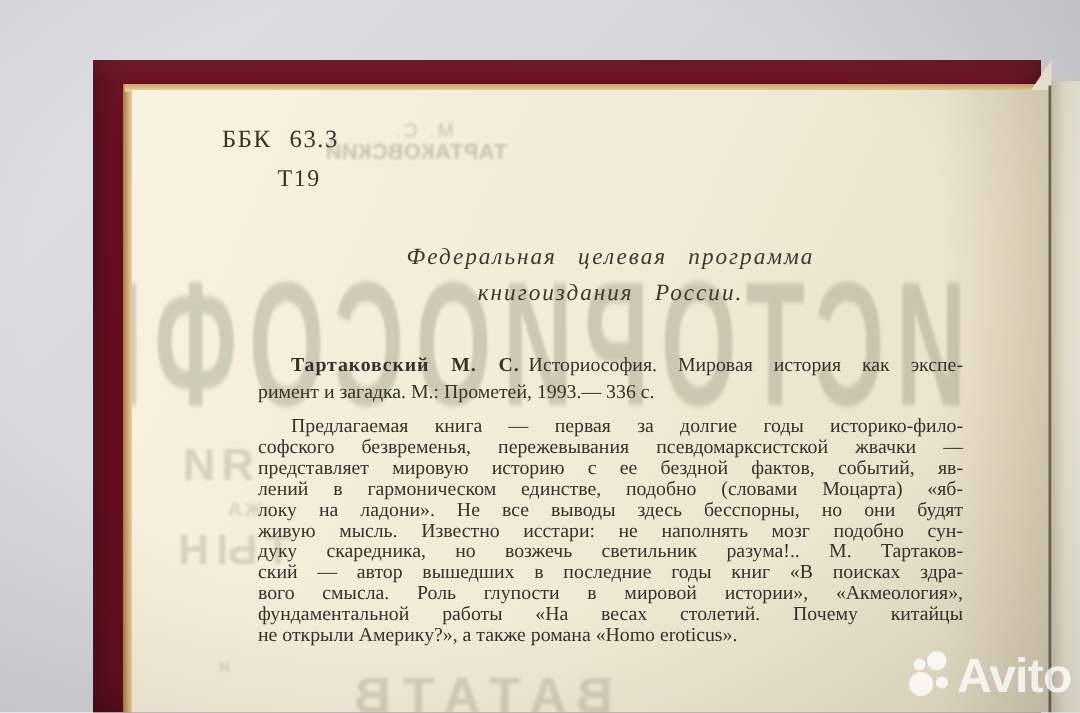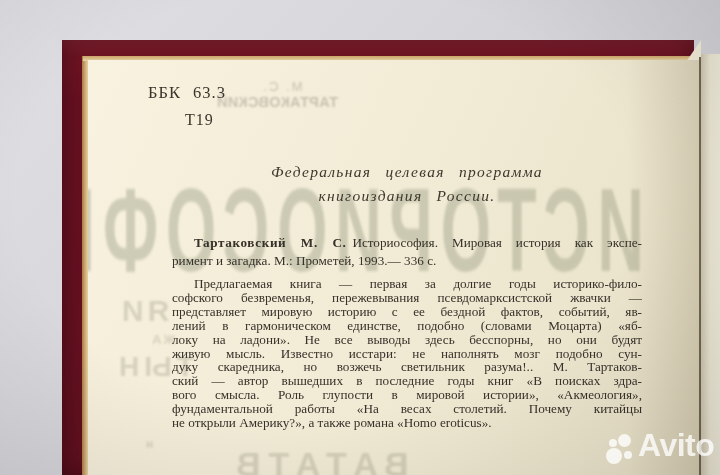--- a/index.html
+++ b/index.html
@@ -60,21 +60,21 @@
   .f1{left:62px;top:272px;font-size:13px;letter-spacing:2px;}
   .f2{left:26px;top:291px;font-size:28px;letter-spacing:5px;}
   .f3{left:140px;top:385px;font-size:34px;letter-spacing:8px;}
   .f4{left:58px;top:377px;font-size:12px;}
 
   
   .vignette{position:absolute;inset:0;pointer-events:none;
     background:radial-gradient(ellipse at 45% 42%,rgba(0,0,0,0) 55%,rgba(0,0,0,.10) 100%);}
 
   
-  .watermark{position:absolute;left:606px;top:425px;display:flex;align-items:flex-start;}
+  .watermark{position:absolute;left:606px;top:425px;display:flex;align-items:flex-end;}
   .wm-logo{position:relative;width:32px;height:38px;margin-top:7px;}
   .wm-c{position:absolute;border-radius:50%;background:rgba(255,255,255,.78);}
   .wm-c1{width:8px;height:8px;left:3px;top:7px;}
   .wm-c2{width:13px;height:13px;left:12px;top:2px;}
   .wm-c3{width:16px;height:16px;left:0;top:16px;}
   .wm-c4{width:8px;height:8px;left:18px;top:19px;}
   .wm-text{font-family:"Liberation Sans","DejaVu Sans",sans-serif;font-weight:bold;
     font-size:32px;line-height:40px;letter-spacing:-.5px;color:rgba(255,255,255,.78);}
 </style>
 </head>

